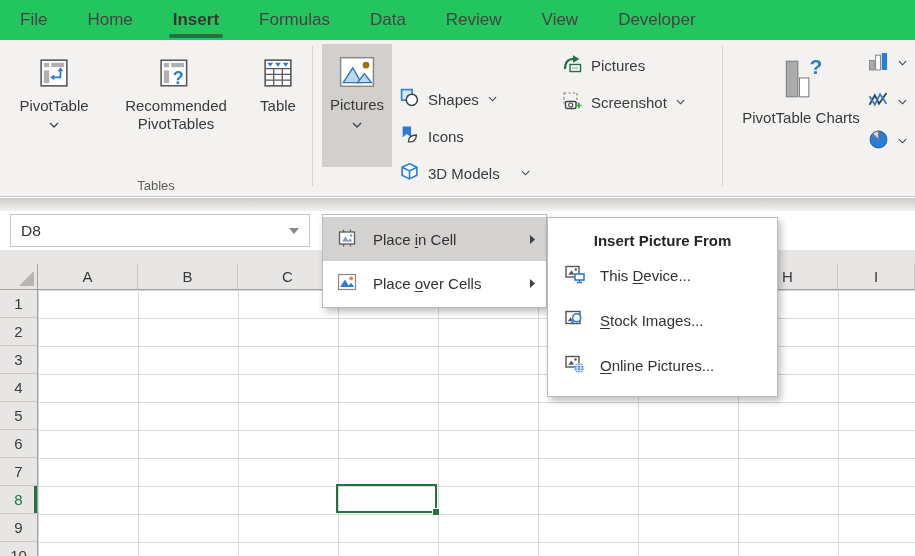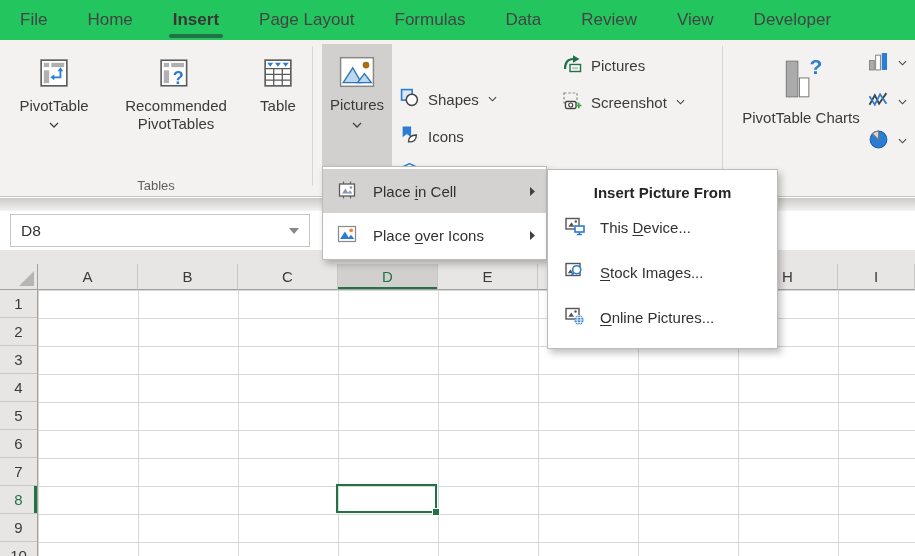--- a/index.html
+++ b/index.html
@@ -90,21 +90,21 @@
     background-size: 100px 28px;
   }
   .selection { position: absolute; left: 298px; top: 194px; width: 101px; height: 29px; border: 2px solid #217346; z-index: 5; }
   .fill-handle {
     position: absolute; right: -5px; bottom: -5px; width: 8px; height: 8px;
     background: #217346; border: 1.5px solid #fff;
   }
   
   .menu {
     position: absolute; background: #fff; border: 1px solid #bdbbb9;
-    box-shadow: 3px 4px 7px rgba(0,0,0,0.25); z-index: 50; font-size: 15px; color: #323130;
+    box-shadow: 3px 4px 7px rgba(0,0,0,0.25); z-index: 50; font-size: 15px; color: #323130; margin-top: 48px;
   }
   .pictures-menu { left: 322px; top: 166px; width: 225px; padding: 2px 0; }
   .menu-item { display: flex; align-items: center; height: 44px; padding: 0 10px 0 14px; }
   .menu-item.highlighted { background: #d4d2d0; }
   .menu-item .mi-label { margin-left: 16px; white-space: nowrap; }
   .menu-item .mi-arrow { margin-left: auto; }
   .accel { text-decoration: underline; text-underline-offset: 2px; }
   .submenu { left: 547px; top: 169px; width: 231px; padding: 4px 0 8px 0; text-align: center; }
   .submenu-header { font-weight: 700; color: #262626; padding: 10px 16px 4px 16px; white-space: nowrap; }
   .submenu-item { display: flex; align-items: center; height: 45px; padding: 0 10px 0 16px; }
@@ -119,23 +119,20 @@
     <div class="tab">
         <span>File</span>
       </div>
     <div class="tab">
         <span>Home</span>
       </div>
     <div class="tab active">
         <span>Insert</span>
       </div>
     <div class="tab">
-        <span>Page Layout</span>
-      </div>
-    <div class="tab">
         <span>Formulas</span>
       </div>
     <div class="tab">
         <span>Data</span>
       </div>
     <div class="tab">
         <span>Review</span>
       </div>
     <div class="tab">
         <span>View</span>
@@ -427,21 +424,21 @@
     </div>
     <div class="menu-item">
       <span>
         <svg width="20" height="20" viewBox="0 0 20 20">
           <rect x="1.5" y="2.5" width="17" height="15" fill="#fff" stroke="#8a8886" stroke-width="1.2"></rect>
           <circle cx="14.2" cy="6.3" r="1.9" fill="#ed8733"></circle>
           <path d="M3 15 L8 7.5 L12.5 15 Z" fill="#2b7cd3"></path>
           <path d="M10.5 15 L14 10.8 L17.3 15 Z" fill="#2b7cd3"></path>
         </svg>
       </span>
-      <span class="mi-label"><span>Place </span><span class="accel">o</span><span>ver Icons</span></span>
+      <span class="mi-label"><span>Place </span><span class="accel">o</span><span>ver Cells</span></span>
       <span class="mi-arrow">
         <svg width="7" height="11" viewBox="0 0 7 11">
             <path d="M1 1 L6 5.5 L1 10 Z" fill="#404040"></path>
           </svg>
       </span>
     </div>
   </div>
 
   <div class="menu submenu">
     <div class="submenu-header"><span>Insert Picture From</span></div>

